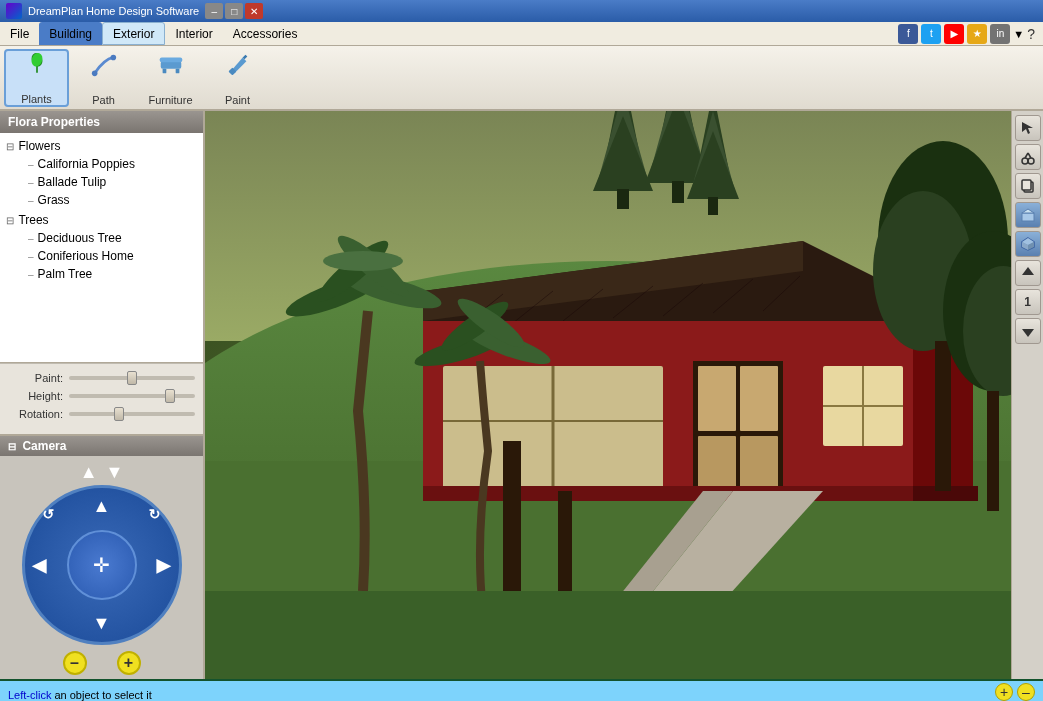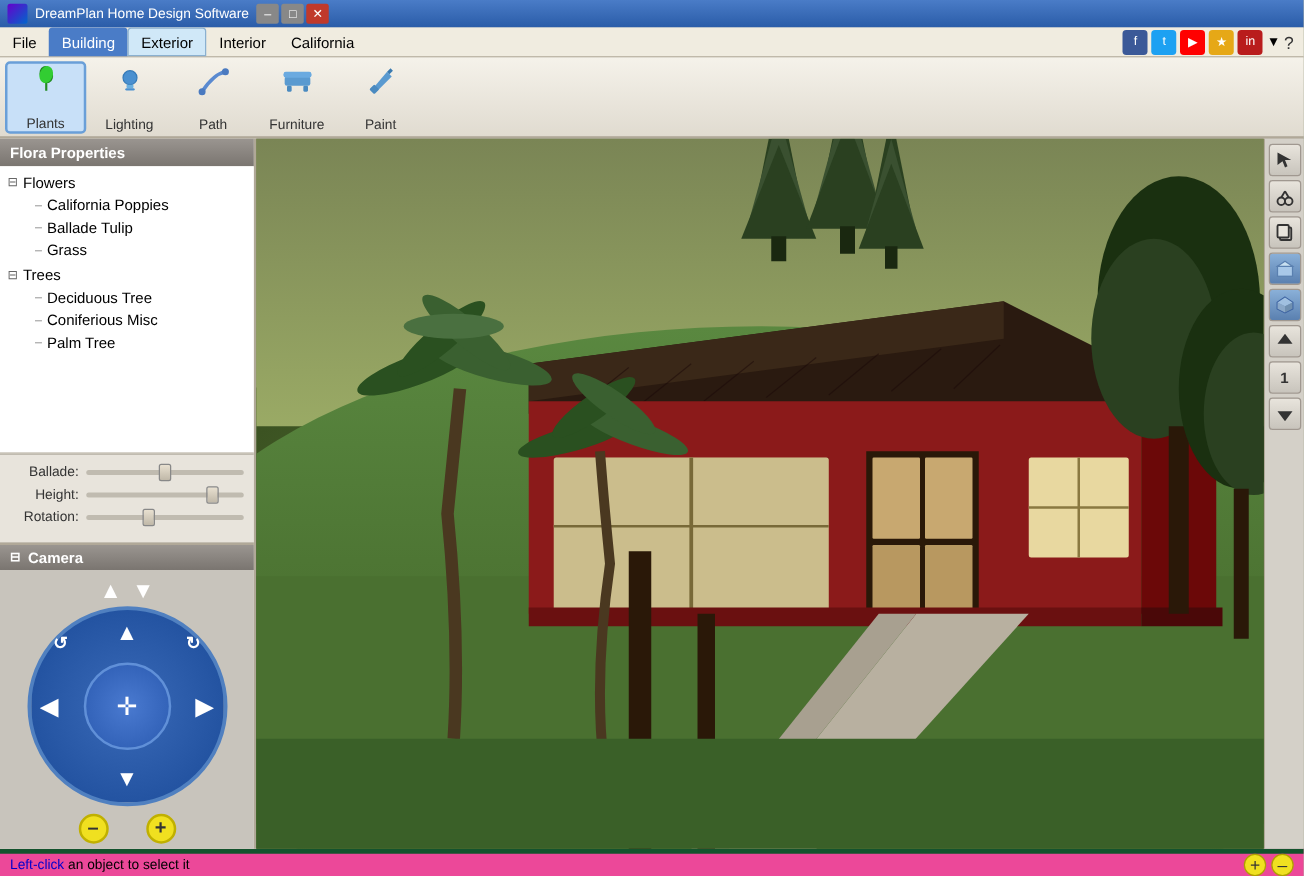--- a/index.html
+++ b/index.html
@@ -53,21 +53,21 @@
     }
     .social-icon {
       width: 20px; height: 20px; border-radius: 3px;
       display: flex; align-items: center; justify-content: center;
       font-size: 10px; color: white; cursor: pointer;
     }
     .si-fb { background: #3b5998; }
     .si-tw { background: #1da1f2; }
     .si-yt { background: #ff0000; }
     .si-star { background: #e6a817; }
-    .si-li { background: #b91c1c; text-align: center; }
+    .si-li { background: #737373; text-align: center; }
 
     
     #toolbar {
       height: 65px;
       background: linear-gradient(to bottom, #f5f2ea, #e0dbd0);
       border-bottom: 2px solid #b0a898;
       display: flex;
       align-items: center;
       padding: 0 4px;
       gap: 2px;
@@ -212,24 +212,24 @@
     }
     
     #ground {
       position: absolute; bottom: 0; left: 0; right: 0; top: 35%;
       background: radial-gradient(ellipse at center bottom, #5a8040 0%, #4a6830 60%, #3a5020 100%);
     }
 
     
     #statusbar {
       height: 22px;
-      background: #ec4899;
-      border-top: 4px solid #14532d;
-      display: flex;
-      align-items: center;
+      background: #7dd3fc;
+      border-top: 2px solid #14532d;
+      display: flex;
+      align-items: flex-end;
       padding: 0 8px;
       font-size: 11px;
       gap: 4px;
     }
     #statusbar .status-text { flex: 1; }
     #statusbar .status-text .highlight { color: #0000cc; }
     .zoom-controls { display: flex; gap: 4px; align-items: center; }
     .zoom-circle {
       width: 18px; height: 18px; border-radius: 50%;
       background: #f0e020; border: 1px solid #b0a000;
@@ -270,24 +270,24 @@
   <span>DreamPlan Home Design Software</span>
   <div class="win-btns">
     <div class="win-btn minimize">–</div>
     <div class="win-btn maximize">□</div>
     <div class="win-btn close">✕</div>
   </div>
 </div>
 
 <div id="menubar">
   <div class="menu-item">File</div>
-  <div class="menu-item active" style="background:#4a7cc7;color:#ffffff;">Building</div>
+  <div class="menu-item active" style="background:#4a7cc7;color:#000000;">Building</div>
   <div class="menu-item" style="background:#d0e8f8;border:1px solid #8ab0d0;">Exterior</div>
   <div class="menu-item">Interior</div>
-  <div class="menu-item">California</div>
+  <div class="menu-item">Accessories</div>
   <div class="right-icons">
     <div class="social-icon si-fb">f</div>
     <div class="social-icon si-tw">t</div>
     <div class="social-icon si-yt">▶</div>
     <div class="social-icon si-star">★</div>
     <div class="social-icon si-li">in</div>
     <div style="font-size:11px;cursor:pointer;">▼</div>
     <div style="font-size:14px;cursor:pointer;color:#333;">?</div>
   </div>
 </div>
@@ -296,28 +296,20 @@
 
   <div class="tool-btn active">
     <svg width="30" height="30" viewBox="0 0 30 30">
       <path d="M15 25 L15 12" stroke="#228B22" stroke-width="2"></path>
       <ellipse cx="15" cy="10" rx="6" ry="8" fill="#228B22" transform="rotate(-20,15,10)"></ellipse>
       <ellipse cx="15" cy="10" rx="6" ry="8" fill="#32CD32" transform="rotate(20,15,10)"></ellipse>
     </svg>
     <span class="label">Plants</span>
   </div>
 
-  <div class="tool-btn">
-    <svg width="30" height="30" viewBox="0 0 30 30">
-      <circle cx="15" cy="13" r="6" fill="#4a90d0" stroke="#357ab8" stroke-width="1"></circle>
-      <rect x="12" y="19" width="6" height="3" fill="#6ab0e0" rx="1"></rect>
-      <rect x="11" y="22" width="8" height="2" fill="#4a90d0" rx="1"></rect>
-    </svg>
-    <span class="label">Lighting</span>
-  </div>
 
   <div class="tool-btn">
     <svg width="30" height="30" viewBox="0 0 30 30">
       <path d="M5 25 Q15 10 25 8" stroke="#5a8ad0" stroke-width="3" fill="none" stroke-linecap="round"></path>
       <circle cx="5" cy="25" r="3" fill="#4a7ac0"></circle>
       <circle cx="25" cy="8" r="3" fill="#4a7ac0"></circle>
     </svg>
     <span class="label">Path</span>
   </div>
 
@@ -378,33 +370,33 @@
           <span class="expand-icon">⊟</span>
           <span>Trees</span>
         </div>
         <div class="tree-children">
           <div class="tree-child">
             <span class="dash-icon">–</span>
             <span>Deciduous Tree</span>
           </div>
           <div class="tree-child">
             <span class="dash-icon">–</span>
-            <span>Coniferious Misc</span>
+            <span>Coniferious Home</span>
           </div>
           <div class="tree-child">
             <span class="dash-icon">–</span>
             <span>Palm Tree</span>
           </div>
         </div>
       </div>
     </div>
 
     <div id="sliders">
       <div class="slider-row">
-        <span class="slider-label">Ballade:</span>
+        <span class="slider-label">Paint:</span>
         <div class="slider-track">
           <div class="slider-thumb" style="left:50%"></div>
         </div>
       </div>
       <div class="slider-row">
         <span class="slider-label">Height:</span>
         <div class="slider-track">
           <div class="slider-thumb" style="left:80%"></div>
         </div>
       </div>

